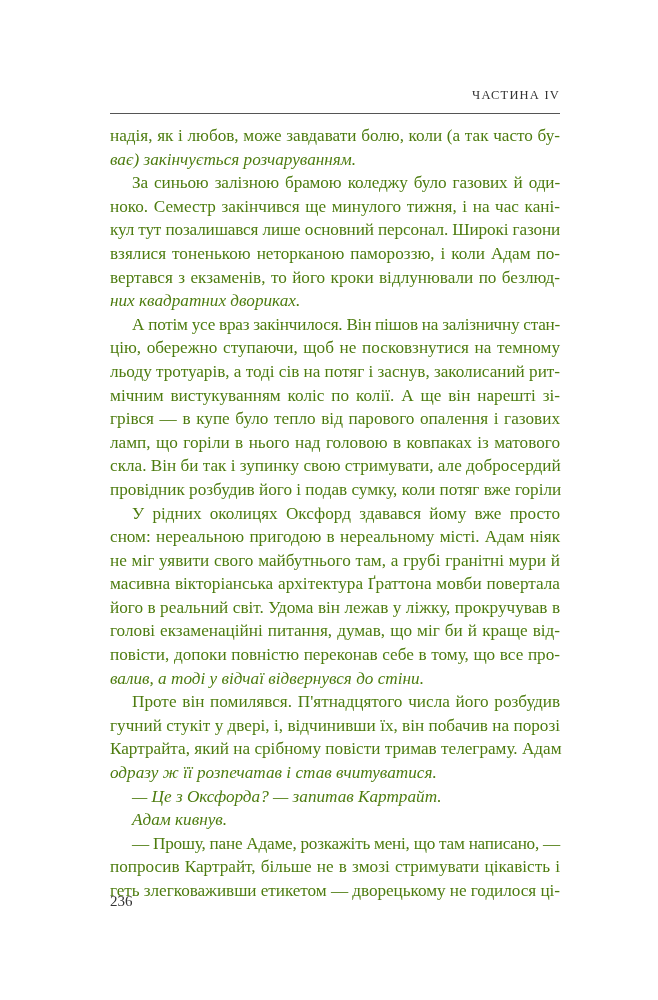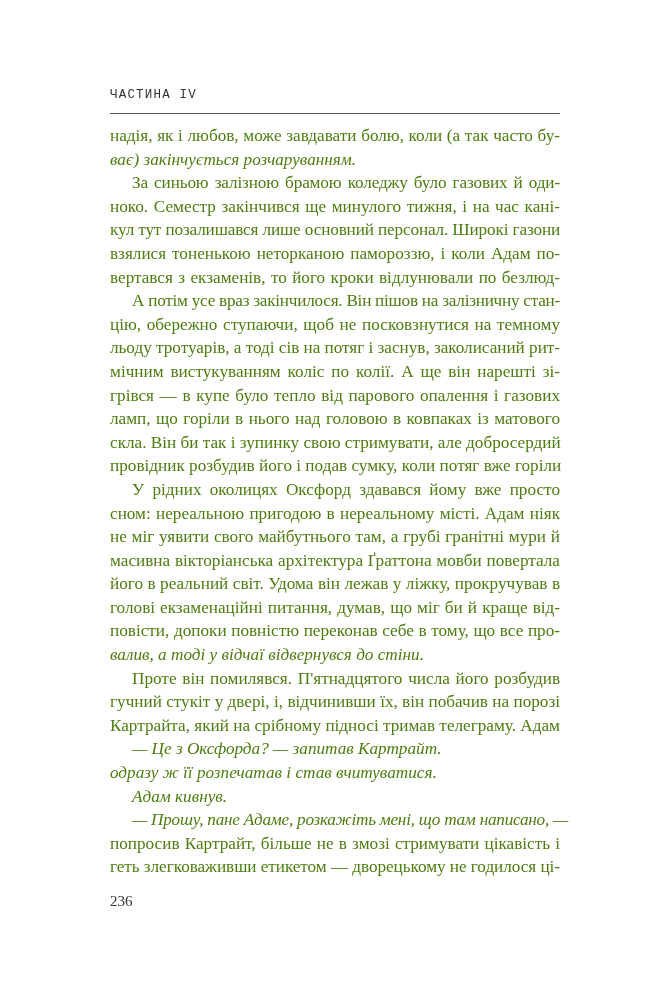--- a/index.html
+++ b/index.html
@@ -3,22 +3,22 @@
 <meta charset="utf-8">
 <style>
   html, body { margin: 0; padding: 0; background: #ffffff; }
   body { width: 658px; height: 1000px; position: relative; overflow: hidden; }
   .page {
     position: absolute; left: 0; top: 0; width: 658px; height: 1000px;
     background: #ffffff;
   }
   .running-head {
     position: absolute; left: 110px; width: 450px; top: 88px;
-    text-align: left;
-    font-family: Liberation Mono, monospace;
+    text-align: right;
+    font-family: Liberation Serif, serif;
     font-size: 12.5px; letter-spacing: 1.2px; color: #333;
   }
   .rule {
     position: absolute; left: 110px; width: 450px; top: 113px;
     height: 0; border-top: 1px solid #555;
   }
   .body-text {
     position: absolute; left: 110px; top: 124px; width: 450px;
     font-family: "Liberation Serif", "DejaVu Serif", serif;
     font-size: 17.2px; line-height: 23.6px; color: #4d7c0f;
@@ -44,40 +44,41 @@
   <div class="running-head">ЧАСТИНА IV</div>
   <div class="rule"></div>
   <div class="body-text" id="body-text">
       <span class="line">надія, як і любов, може завдавати болю, коли (а так часто бу-</span>
       <span class="line last">ває) закінчується розчаруванням.</span>
       <span class="line indent" style="letter-spacing: -0.142361px;">За синьою залізною брамою коледжу було газових й оди-</span>
       <span class="line">ноко. Семестр закінчився ще минулого тижня, і на час кані-</span>
       <span class="line" style="letter-spacing: -0.140899px;">кул тут позалишався лише основний персонал. Широкі газони</span>
       <span class="line">взялися тоненькою неторканою памороззю, і коли Адам по-</span>
       <span class="line">вертався з екзаменів, то його кроки відлунювали по безлюд-</span>
+      <span class="line last">них квадратних двориках.</span>
       <span class="line indent" style="letter-spacing: -0.248146px;">А потім усе враз закінчилося. Він пішов на залізничну стан-</span>
       <span class="line">цію, обережно ступаючи, щоб не посковзнутися на темному</span>
       <span class="line" style="letter-spacing: -0.0223214px;">льоду тротуарів, а тоді сів на потяг і заснув, заколисаний рит-</span>
       <span class="line">мічним вистукуванням коліс по колії. А ще він нарешті зі-</span>
       <span class="line">грівся — в купе було тепло від парового опалення і газових</span>
       <span class="line">ламп, що горіли в нього над головою в ковпаках із матового</span>
       <span class="line">скла. Він би так і зупинку свою стримувати, але добросердий</span>
       <span class="line">провідник розбудив його і подав сумку, коли потяг вже горіли</span>
       <span class="line indent">У рідних околицях Оксфорд здавався йому вже просто</span>
       <span class="line">сном: нереальною пригодою в нереальному місті. Адам ніяк</span>
       <span class="line">не міг уявити свого майбутнього там, а грубі гранітні мури й</span>
       <span class="line">масивна вікторіанська архітектура Ґраттона мовби повертала</span>
       <span class="line">його в реальний світ. Удома він лежав у ліжку, прокручував в</span>
       <span class="line">голові екзаменаційні питання, думав, що міг би й краще від-</span>
       <span class="line">повісти, допоки повністю переконав себе в тому, що все про-</span>
       <span class="line last">валив, а тоді у відчаї відвернувся до стіни.</span>
       <span class="line indent">Проте він помилявся. П'ятнадцятого числа його розбудив</span>
       <span class="line">гучний стукіт у двері, і, відчинивши їх, він побачив на порозі</span>
-      <span class="line">Картрайта, який на срібному підносі тримав телеграму. Адам</span>
+      <span class="line">Картрайта, який на срібному повісти тримав телеграму. Адам</span>
+      <span class="line last">одразу ж її розпечатав і став вчитуватися.</span>
       <span class="line indent last">— Це з Оксфорда? — запитав Картрайт.</span>
-      <span class="line last">одразу ж її розпечатав і став вчитуватися.</span>
       <span class="line indent last">Адам кивнув.</span>
-      <span class="line indent" style="letter-spacing: -0.243182px; font-style: italic;">— Прошу, пане Адаме, розкажіть мені, що там написано, —</span>
+      <span class="line indent" style="letter-spacing: -0.243182px;">— Прошу, пане Адаме, розкажіть мені, що там написано, —</span>
       <span class="line">попросив Картрайт, більше не в змозі стримувати цікавість і</span>
       <span class="line" style="letter-spacing: -0.0485197px;">геть злегковаживши етикетом — дворецькому не годилося ці-</span>
     </div>
   <div class="folio">236</div>
 </div>
 
 </body></html>

